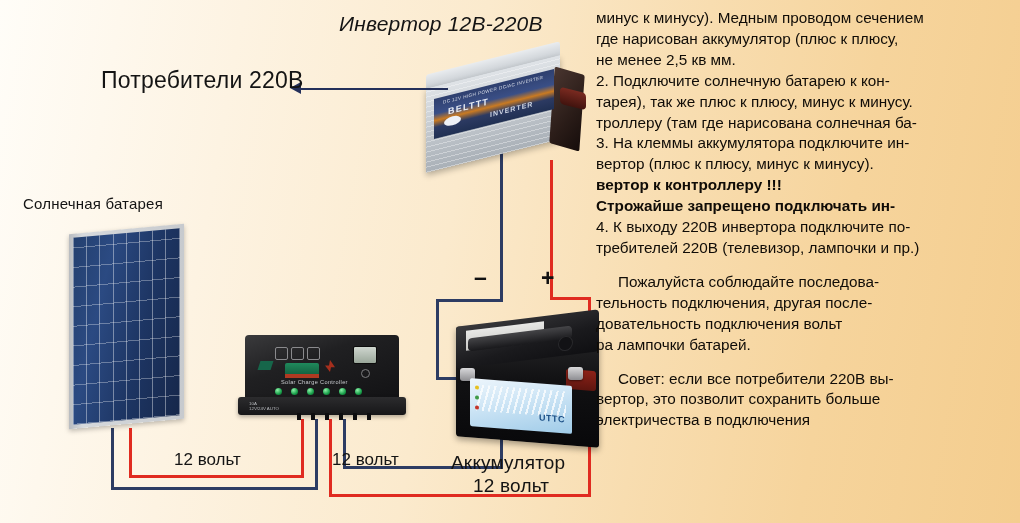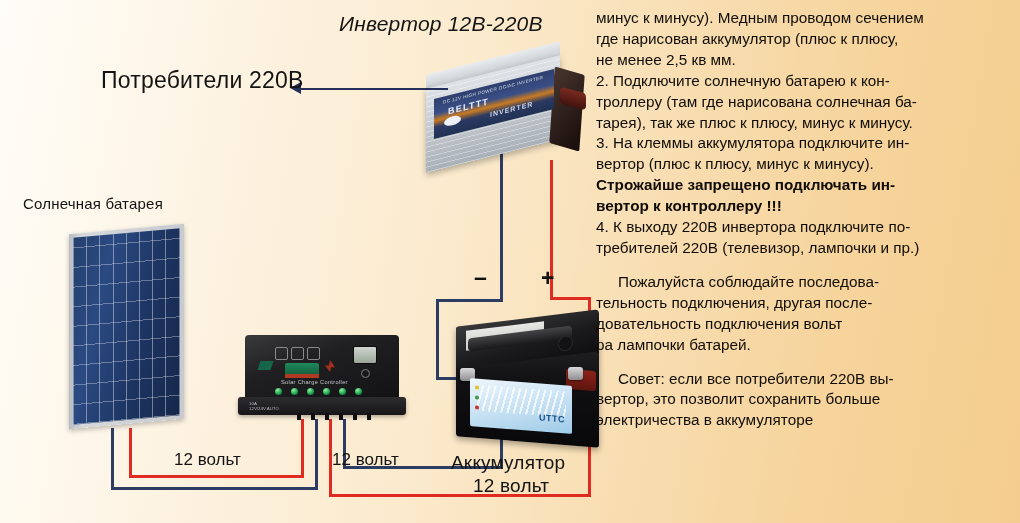--- a/index.html
+++ b/index.html
@@ -337,43 +337,43 @@
   <div class="lbl diagram-label" style="left:473px;top:475px;font-size:19px;">12 вольт</div>
 
   <div id="panel">
     <p class="para">
       <span class="ln">минус к минусу). Медным проводом сечением</span>
       <span class="ln">где нарисован аккумулятор (плюс к плюсу,</span>
       <span class="ln">не менее 2,5 кв мм.</span>
     </p>
     <p class="para">
       <span class="ln">2. Подключите солнечную батарею к кон-</span>
+      <span class="ln">тарея), так же плюс к плюсу, минус к минусу.</span>
       <span class="ln">троллеру (там где нарисована солнечная ба-</span>
-      <span class="ln">тарея), так же плюс к плюсу, минус к минусу.</span>
     </p>
     <p class="para">
       <span class="ln">3. На клеммы аккумулятора подключите ин-</span>
       <span class="ln">вертор (плюс к плюсу, минус к минусу).</span>
     </p>
     <p class="para bold">
+      <span class="ln">вертор к контроллеру !!!</span>
       <span class="ln">Строжайше запрещено подключать ин-</span>
-      <span class="ln">вертор к контроллеру !!!</span>
     </p>
     <p class="para">
       <span class="ln">4. К выходу 220В инвертора подключите по-</span>
       <span class="ln">требителей 220В (телевизор, лампочки и пр.)</span>
     </p>
     <div class="gap"></div>
     <p class="para indent">
       <span class="ln">Пожалуйста соблюдайте последова-</span>
       <span class="ln">тельность подключения, другая после-</span>
       <span class="ln">довательность подключения вольт</span>
       <span class="ln">ра лампочки батарей.</span>
     </p>
     <div class="gap"></div>
     <p class="para indent">
       <span class="ln">Совет: если все потребители 220В вы-</span>
       <span class="ln">вертор, это позволит сохранить больше</span>
-      <span class="ln">электричества в аккумуляторе</span>
+      <span class="ln">электричества в подключения</span>
     </p>
   </div>
 
 </div>
 
 </body></html>

